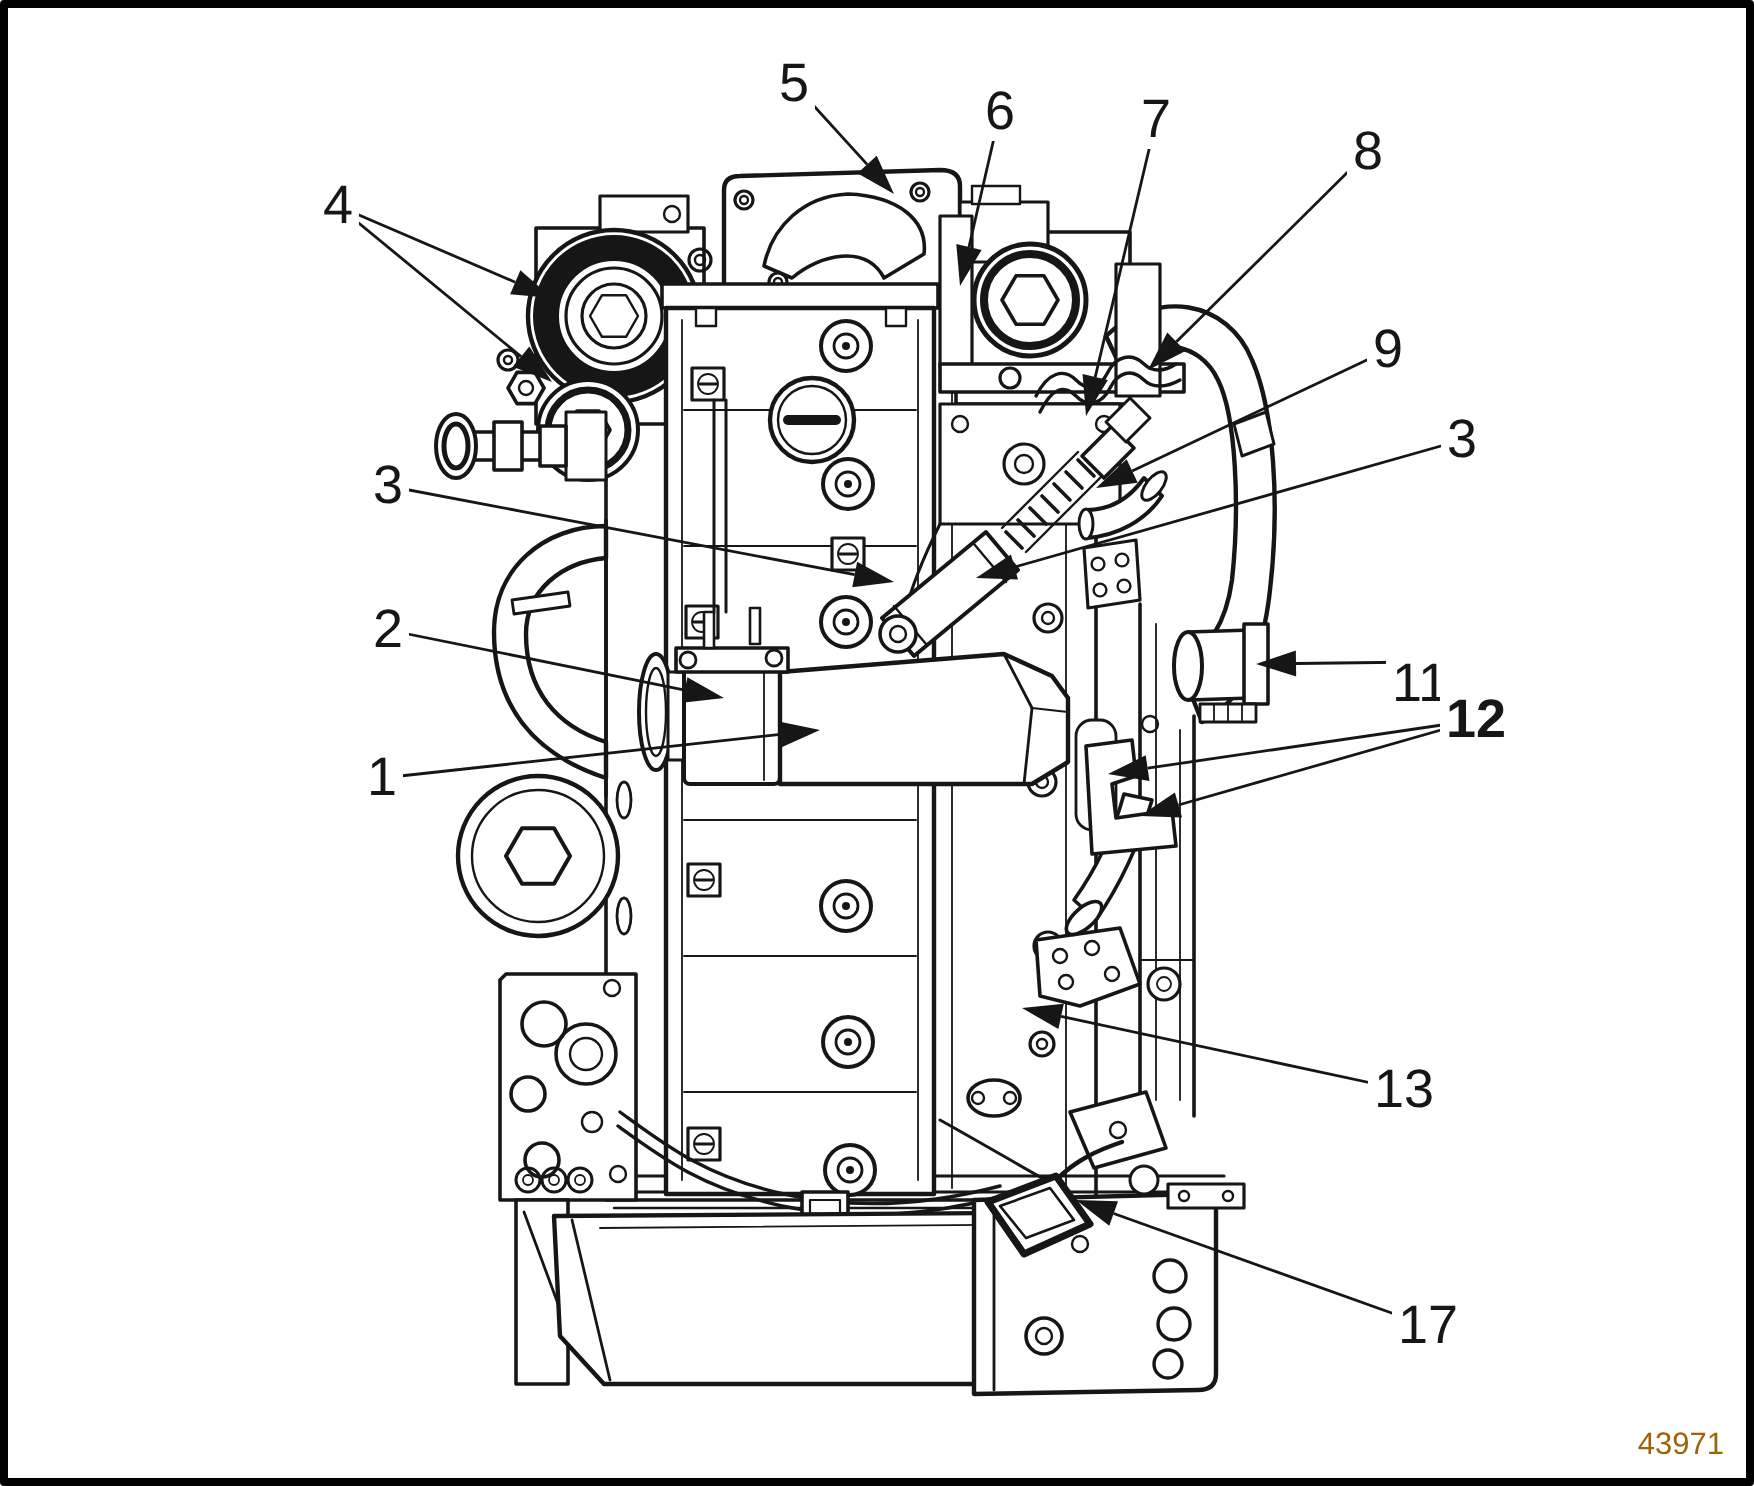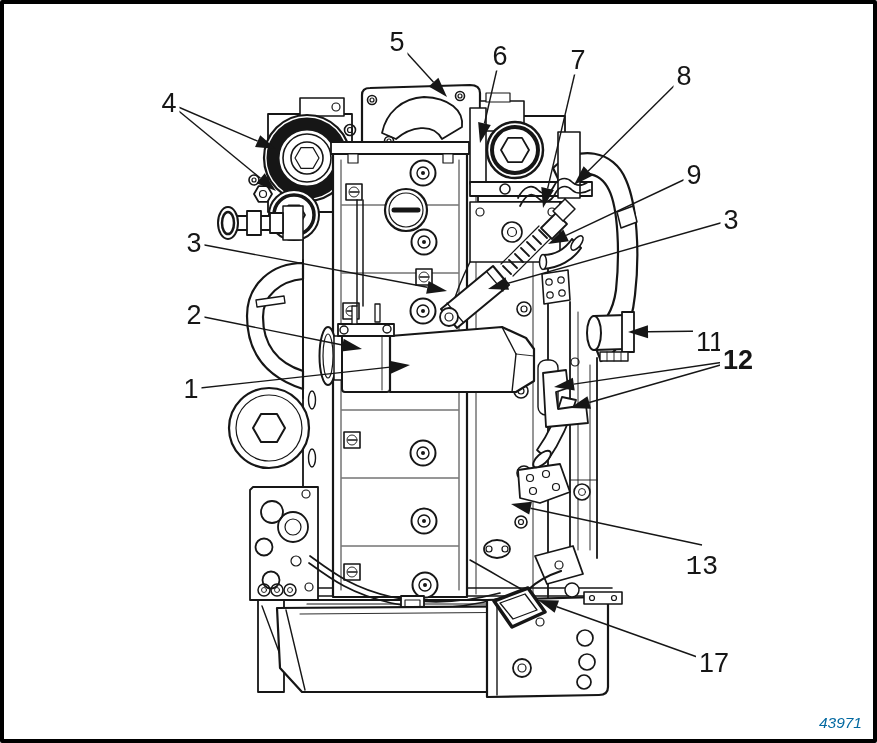--- a/index.html
+++ b/index.html
@@ -4,21 +4,21 @@
 <style>
   html,body{margin:0;padding:0;background:#fff;}
   .stage{position:relative;width:877px;height:743px;background:#fff;overflow:hidden;
          font-family:"Liberation Sans",sans-serif;}
   .layer{position:absolute;left:0;top:0;width:877px;height:743px;}
   #engine-art{z-index:1;}
   #leaders{z-index:2;}
   #callouts{z-index:3;}
   .num{position:absolute;transform:translate(-50%,-50%);font-size:27px;line-height:1;
        color:#161616;background:#ffffff;padding:1px 3px;white-space:nowrap;}
-  .fig-num{position:absolute;right:15px;bottom:11px;font-size:15.5px;color:#0369a1;z-index:4;font-style:italic;}
+  .fig-num{position:absolute;right:15px;bottom:11px;font-size:15.5px;color:#a16207;z-index:4;}
   
   #engine-art g{fill:none;stroke:#161616;stroke-width:1.6;stroke-linecap:round;stroke-linejoin:round;}
   .w{fill:#ffffff;}
   .thin{stroke-width:0.9;}
   .med{stroke-width:1.2;}
   .hv{stroke-width:2.2;}
 </style>
 </head>
 <body>
 
@@ -408,18 +408,18 @@
       <div class="num" style="left: 194px; top: 243px;">3</div>
       <div class="num" style="left: 169px; top: 103px;">4</div>
       <div class="num" style="left: 397px; top: 42px;">5</div>
       <div class="num" style="left: 500px; top: 56px;">6</div>
       <div class="num" style="left: 578px; top: 60px;">7</div>
       <div class="num" style="left: 684px; top: 76px;">8</div>
       <div class="num" style="left: 694px; top: 175px;">9</div>
       <div class="num" style="left: 731px; top: 220px;">3</div>
       <div class="num" style="left: 710px; top: 342px;">11</div>
       <div class="num" style="left: 738px; top: 360px; font-weight: bold;">12</div>
-      <div class="num" style="left: 702px; top: 567px; font-family: Liberation Mono, monospace;">13</div>
+      <div class="num" style="left: 702px; top: 545px;">13</div>
       <div class="num" style="left: 714px; top: 663px;">17</div>
     </div>
 
   <div class="fig-num">43971</div>
 </div>
 
 </body></html>

